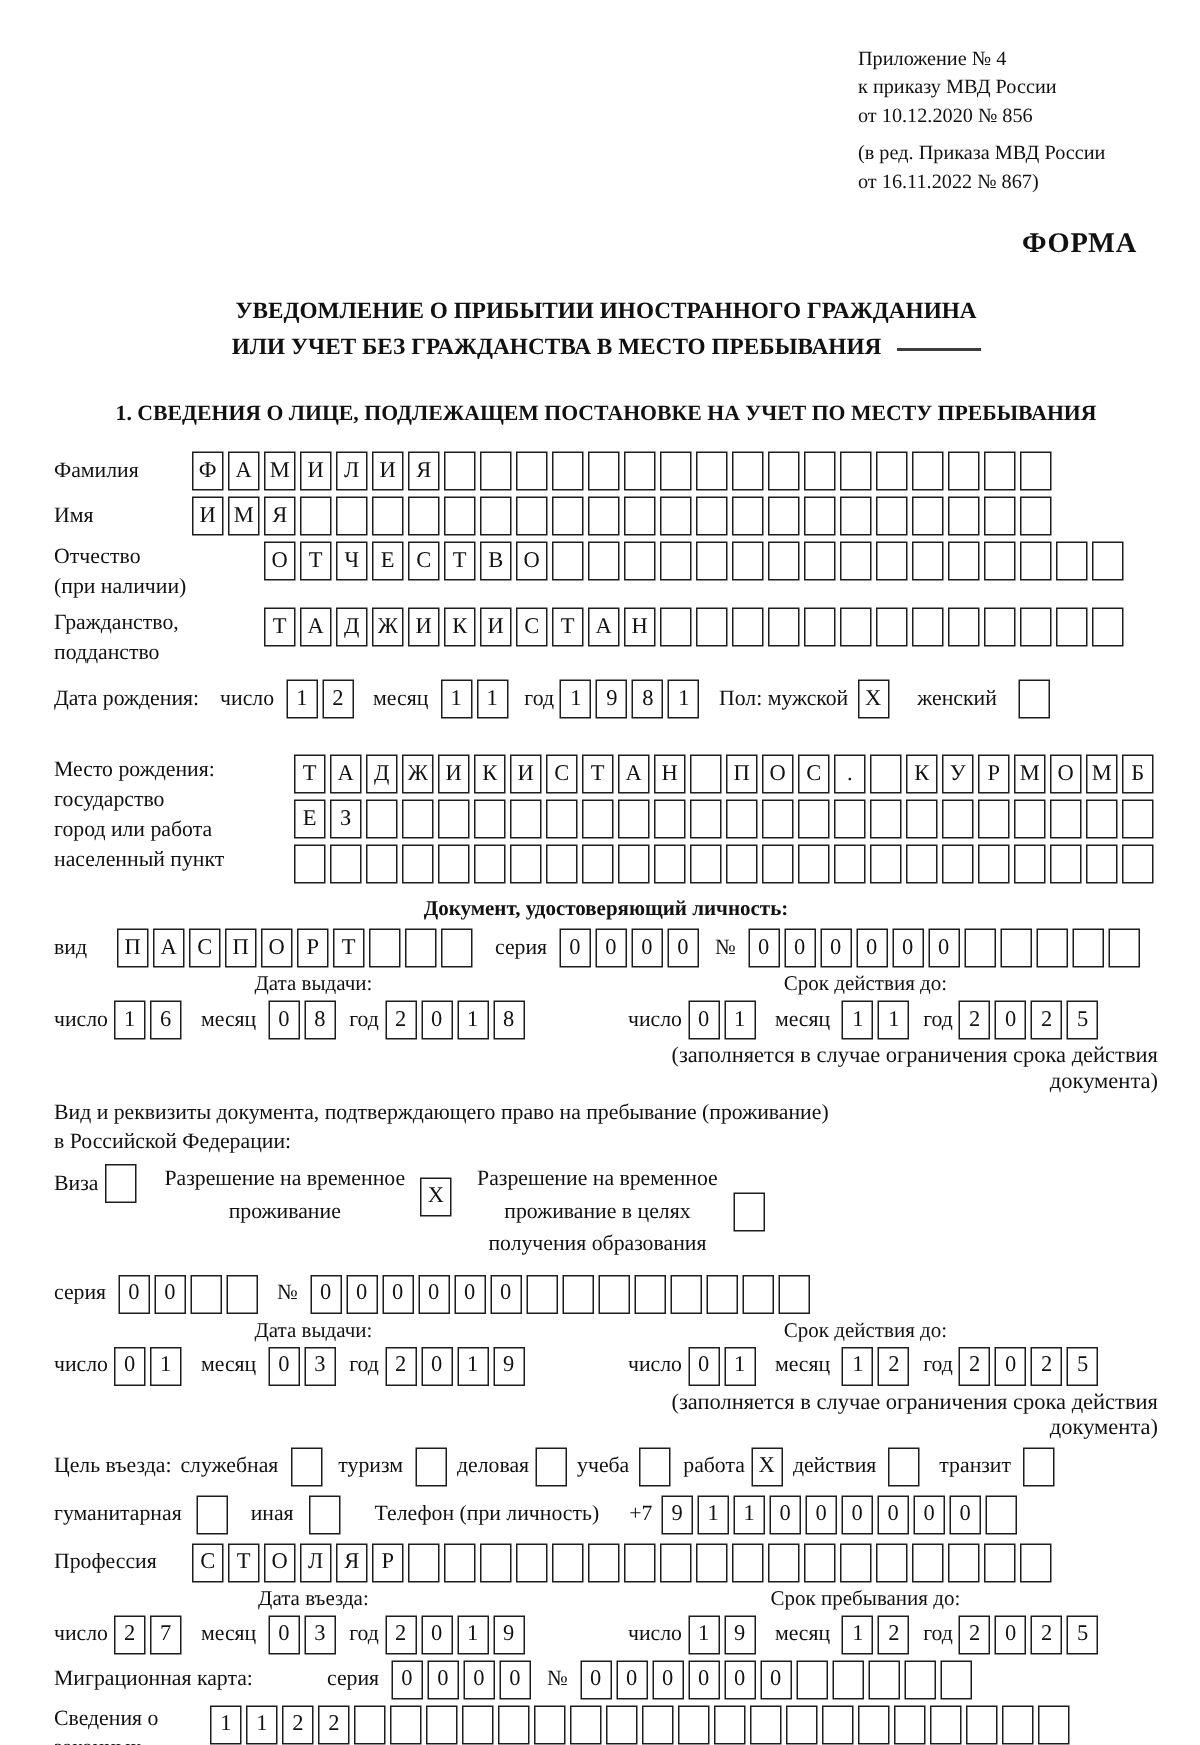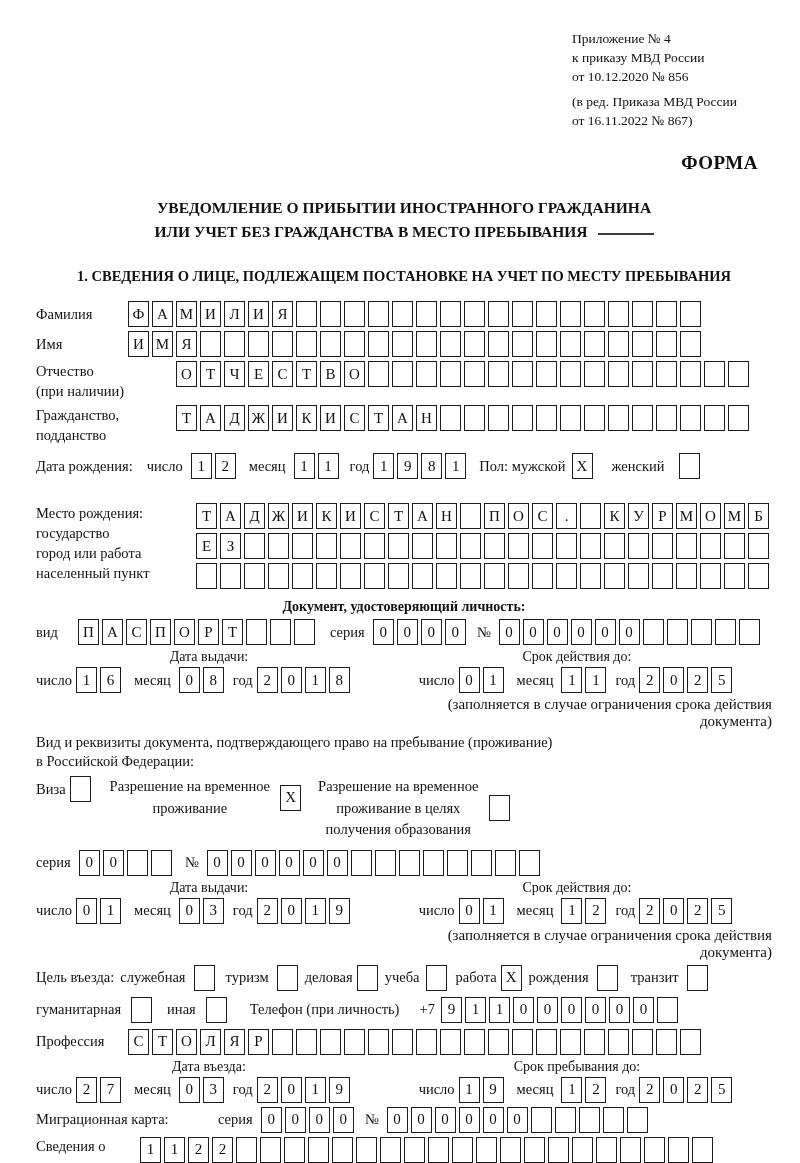--- a/index.html
+++ b/index.html
@@ -531,21 +531,21 @@
         <span class="cell"></span>
       </span>
     <span class="lbl ml4">учеба</span>
     <span class="cells ml6">
         <span class="cell"></span>
       </span>
     <span class="lbl ml6">работа</span>
     <span class="cells ml4">
         <span class="cell">X</span>
       </span>
-    <span class="lbl ml4">рождения</span>
+    <span class="lbl ml4">действия</span>
     <span class="cells ml8">
         <span class="cell"></span>
       </span>
     <span class="lbl ml10">транзит</span>
     <span class="cells ml8">
         <span class="cell"></span>
       </span>
   </div>
 
   <div class="row indent" style="margin-top:6px;">

